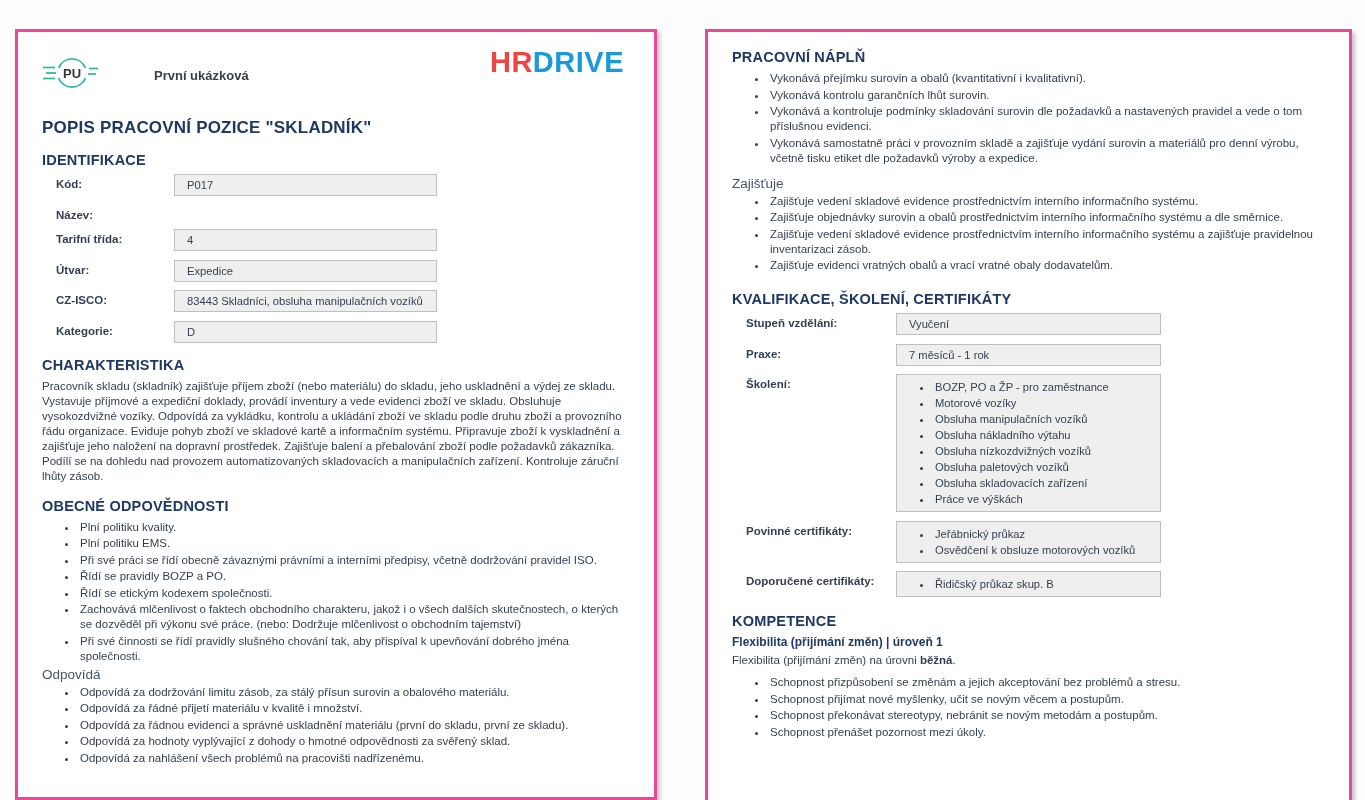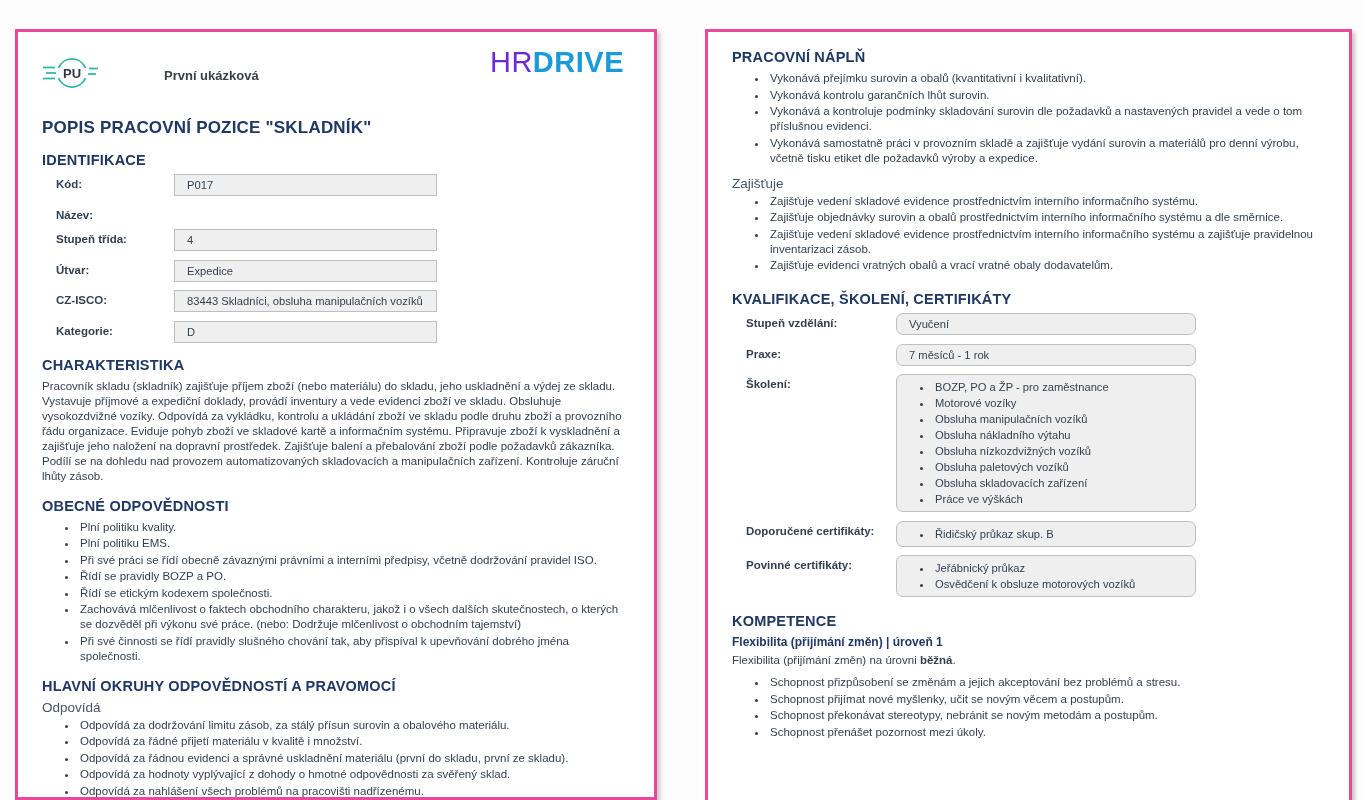--- a/index.html
+++ b/index.html
@@ -12,24 +12,24 @@
     box-shadow:3px 3px 4px rgba(0,0,0,0.22);
     overflow:hidden;
   }
   #page1 { left:15px;  width:642px; height:771px; }
   #page2 { left:705px; width:647px; height:778px; }
   .page-inner { padding:14px 24px 10px 24px; }
   #page2 .page-inner { padding-top:17px; }
 
   
   .logo-row { display:flex; justify-content:space-between; align-items:flex-start; margin-bottom:20px; }
-  .company { display:flex; align-items:center; gap:16px; margin-top:6px; }
+  .company { display:flex; align-items:center; gap:6px; margin-top:6px; }
   .company-name { font-size:13px; font-weight:bold; color:#3a3f46;padding-left:46px; }
   .brand { font-size:29px; letter-spacing:0.5px; margin-right:6px; }
-  .brand .hr { color:#6d28d9; font-weight:400; }
+  .brand .hr { color:#ef4444; font-weight:700; }
   .brand .drive { color:#1b9ad7; font-weight:bold;text-align:right; }
 
   
   .doc-title { font-size:17px; font-weight:bold; color:#1f3864; margin:0 0 4px 0; letter-spacing:0.2px; }
   h2.section { font-size:14.5px; font-weight:bold; color:#1f3864; margin:14px 0 6px 0; letter-spacing:0.2px; }
   h2.first { margin-top:0; }
   .subhead { font-size:13.5px; font-weight:400; color:#44546a; margin:3px 0 3px 0; }
   .subhead.gap { margin-top:10px; }
 
   
@@ -40,21 +40,21 @@
   
   .frow { display:flex; align-items:flex-start; margin:0 0 8.5px 0; padding-left:14px; }
   .flabel { flex:0 0 118px; font-size:11.5px; font-weight:bold; color:#333f50; padding-top:4px; }
   .fbox {
     width:263px; background:#efefef; border:1px solid #bfbfbf;
     font-size:11.2px; color:#333f50; padding:3px 6px 3px 12px; line-height:14px;
     white-space:nowrap; overflow:hidden;
   }
   
   .c2 .flabel { flex:0 0 150px; }
-  .c2 .fbox  { width:300px;border-radius:7px; }
+  .c2 .fbox  { width:265px; }
   .fbox.multi { white-space:normal; padding:4px 6px 4px 12px; }
   .fbox.multi ul { padding-left:24px; margin:0; }
   .fbox.multi li { font-size:11.2px; line-height:16px; margin:0; }
 
   .comp-bold { font-size:12px; font-weight:bold; color:#1f3864; margin:2px 0 4px 0; }
   .comp-intro { font-size:11.5px; color:#333f50; line-height:15px; margin-bottom:7px; }
   .comp-intro b { font-weight:bold; }
   .mb6 { margin-bottom:6px; }
 </style>
 </head>
@@ -96,21 +96,21 @@
           <div class="frow">
             <div class="flabel">Kód:</div>
             <div class="fbox">P017</div>
           </div>
 
           <div class="frow">
             <div class="flabel">Název:</div>
           </div>
 
           <div class="frow">
-            <div class="flabel">Stupeň třída:</div>
+            <div class="flabel">Tarifní třída:</div>
             <div class="fbox">4</div>
           </div>
 
           <div class="frow">
             <div class="flabel">Útvar:</div>
             <div class="fbox">Expedice</div>
           </div>
 
           <div class="frow">
             <div class="flabel">CZ-ISCO:</div>
@@ -131,21 +131,20 @@
 
       <li>Plní politiku kvality.</li>
           <li>Plní politiku EMS.</li>
           <li>Při své práci se řídí obecně závaznými právními a interními předpisy, včetně dodržování pravidel ISO.</li>
           <li>Řídí se pravidly BOZP a PO.</li>
           <li>Řídí se etickým kodexem společnosti.</li>
           <li>Zachovává mlčenlivost o faktech obchodního charakteru, jakož i o všech dalších skutečnostech, o kterých se dozvěděl při výkonu své práce. (nebo: Dodržuje mlčenlivost o obchodním tajemství)</li>
           <li>Při své činnosti se řídí pravidly slušného chování tak, aby přispíval k upevňování dobrého jména společnosti.</li>
         </ul>
 
-      <h2 class="section">HLAVNÍ OKRUHY ODPOVĚDNOSTÍ A PRAVOMOCÍ</h2>
       <div class="subhead">Odpovídá</div>
       <ul>
 
       <li>Odpovídá za dodržování limitu zásob, za stálý přísun surovin a obalového materiálu.</li>
           <li>Odpovídá za řádné přijetí materiálu v kvalitě i množství.</li>
           <li>Odpovídá za řádnou evidenci a správné uskladnění materiálu (první do skladu, první ze skladu).</li>
           <li>Odpovídá za hodnoty vyplývající z dohody o hmotné odpovědnosti za svěřený sklad.</li>
           <li>Odpovídá za nahlášení všech problémů na pracovišti nadřízenému.</li>
         </ul>
 
@@ -200,36 +199,36 @@
               <li>Obsluha nákladního výtahu</li>
               <li>Obsluha nízkozdvižných vozíků</li>
               <li>Obsluha paletových vozíků</li>
               <li>Obsluha skladovacích zařízení</li>
               <li>Práce ve výškách</li>
             </ul>
         </div>
       </div>
 
       <div class="frow">
+        <div class="flabel">Povinné certifikáty:</div>
+        <div class="fbox multi">
+          <ul>
+
+          <li>Jeřábnický průkaz</li>
+              <li>Osvědčení k obsluze motorových vozíků</li>
+            </ul>
+        </div>
+      </div>
+
+      <div class="frow">
         <div class="flabel">Doporučené certifikáty:</div>
         <div class="fbox multi">
           <ul>
 
           <li>Řidičský průkaz skup. B</li>
-            </ul>
-        </div>
-      </div>
-
-      <div class="frow">
-        <div class="flabel">Povinné certifikáty:</div>
-        <div class="fbox multi">
-          <ul>
-
-          <li>Jeřábnický průkaz</li>
-              <li>Osvědčení k obsluze motorových vozíků</li>
             </ul>
         </div>
       </div>
 
       <h2 class="section" style="margin-top:16px">KOMPETENCE</h2>
       <div class="comp-bold">Flexibilita (přijímání změn) | úroveň 1</div>
       <p class="comp-intro"><span>Flexibilita (přijímání změn) na úrovni </span><b>běžná</b><span>.</span></p>
       <ul>
 
       <li>Schopnost přizpůsobení se změnám a jejich akceptování bez problémů a stresu.</li>

